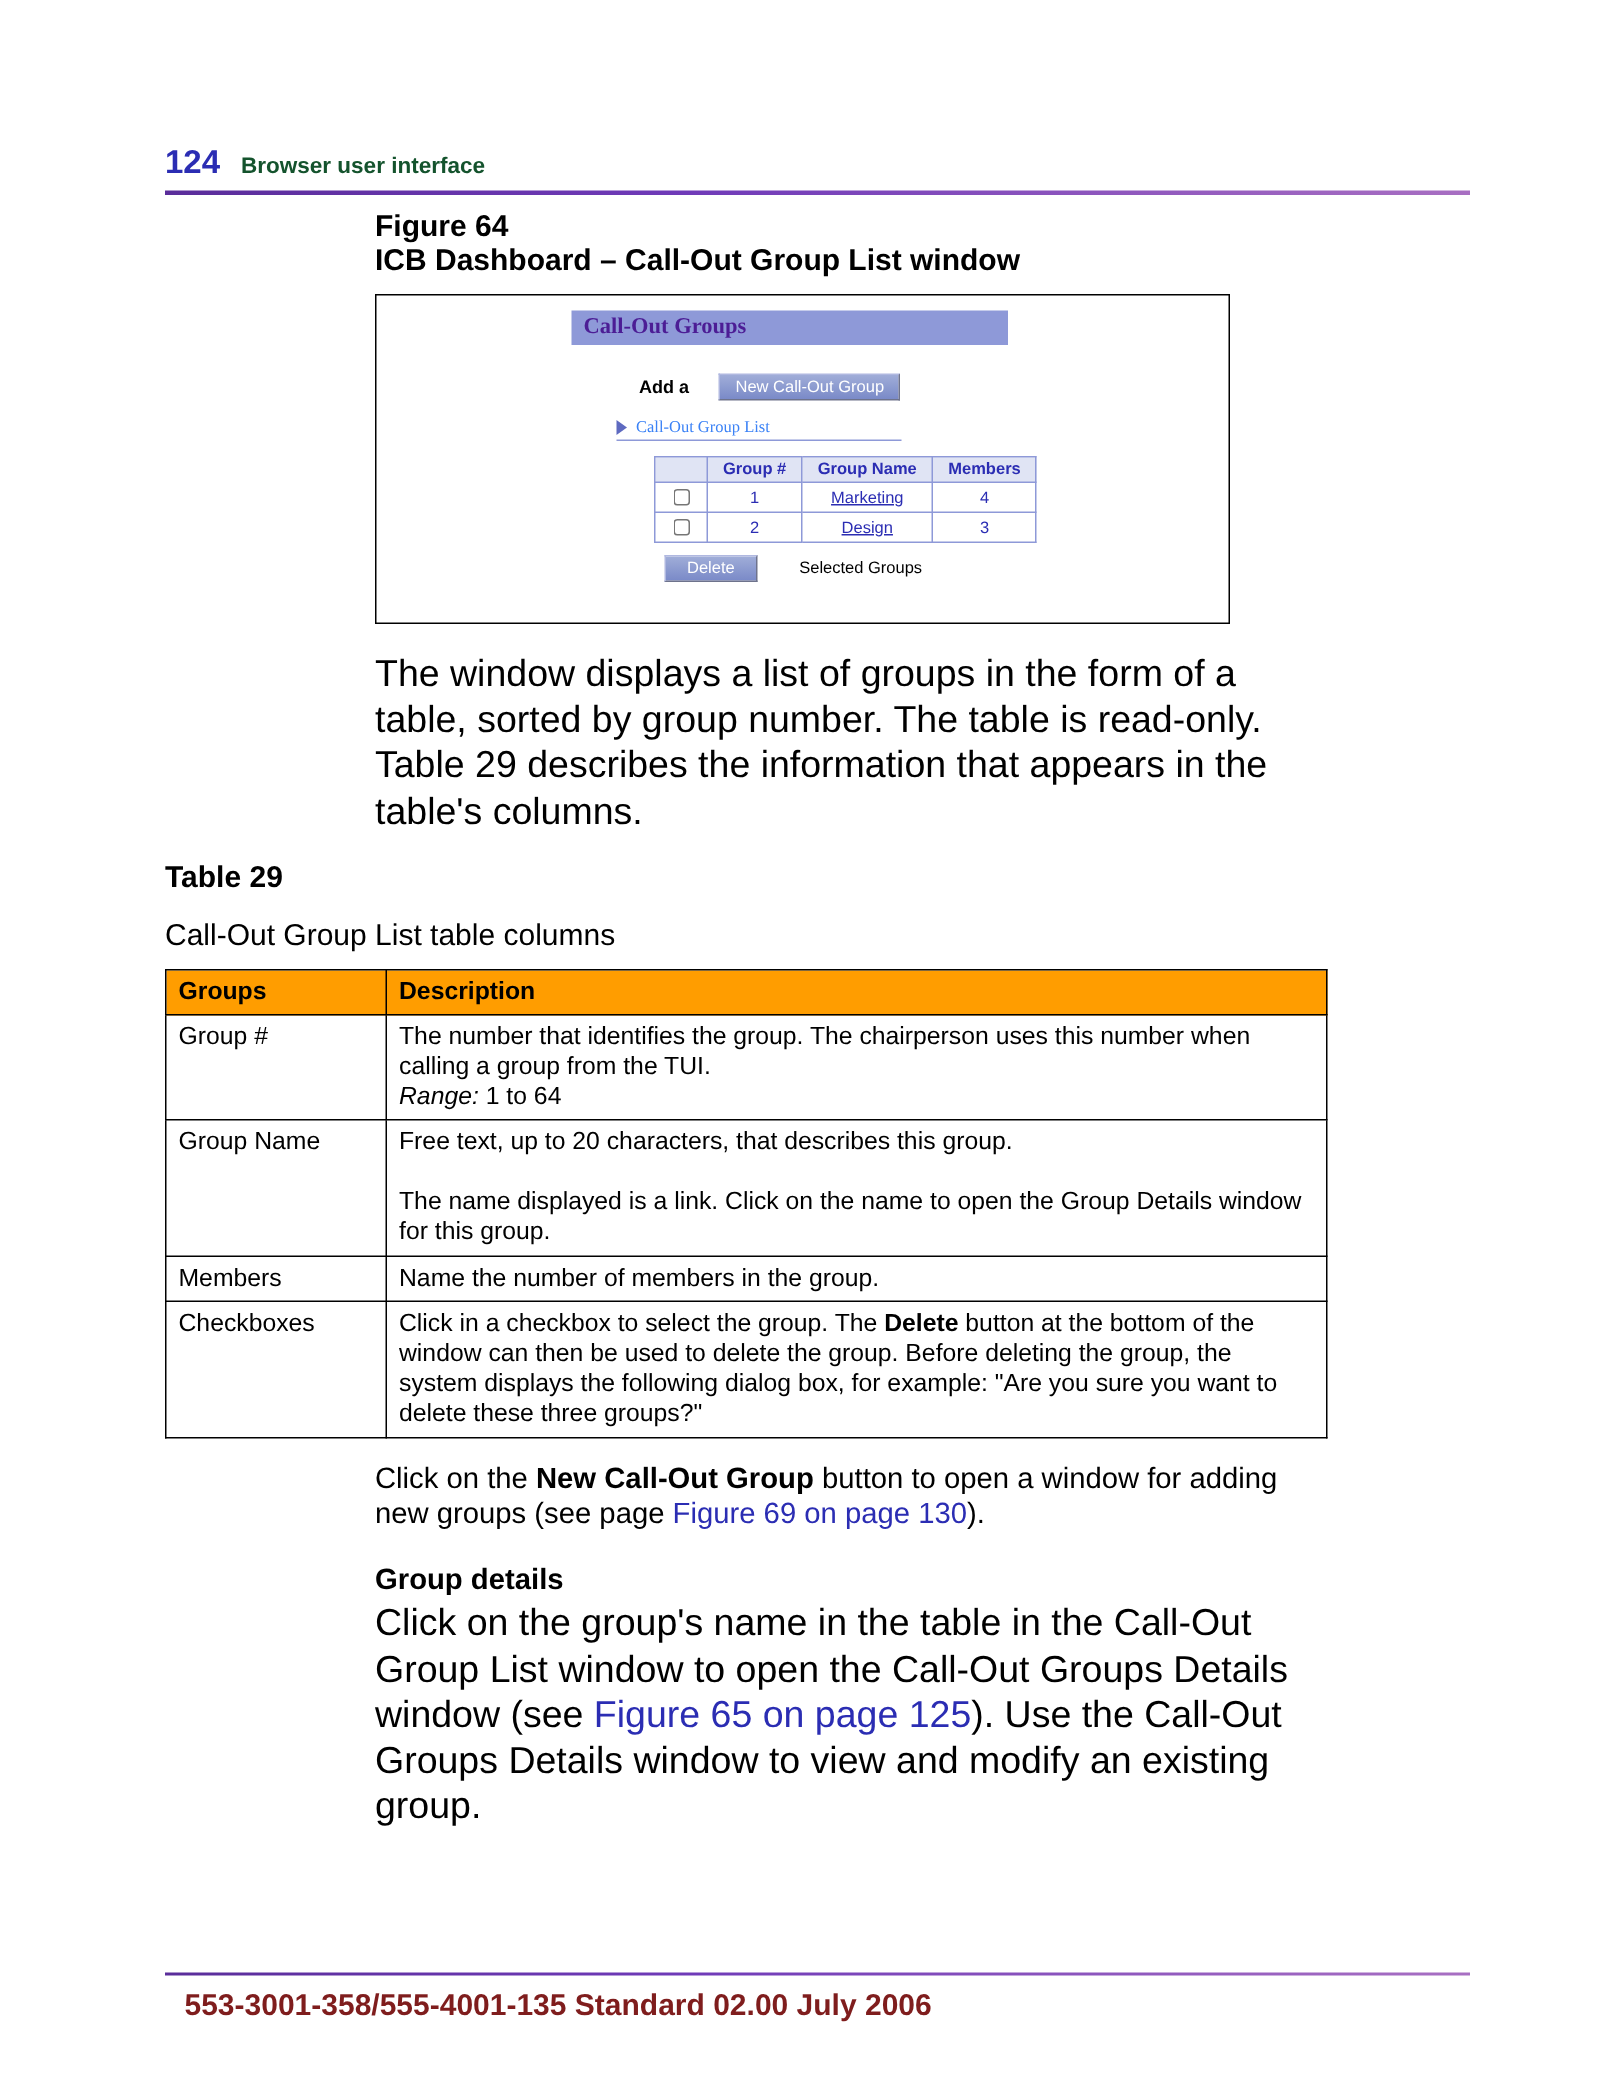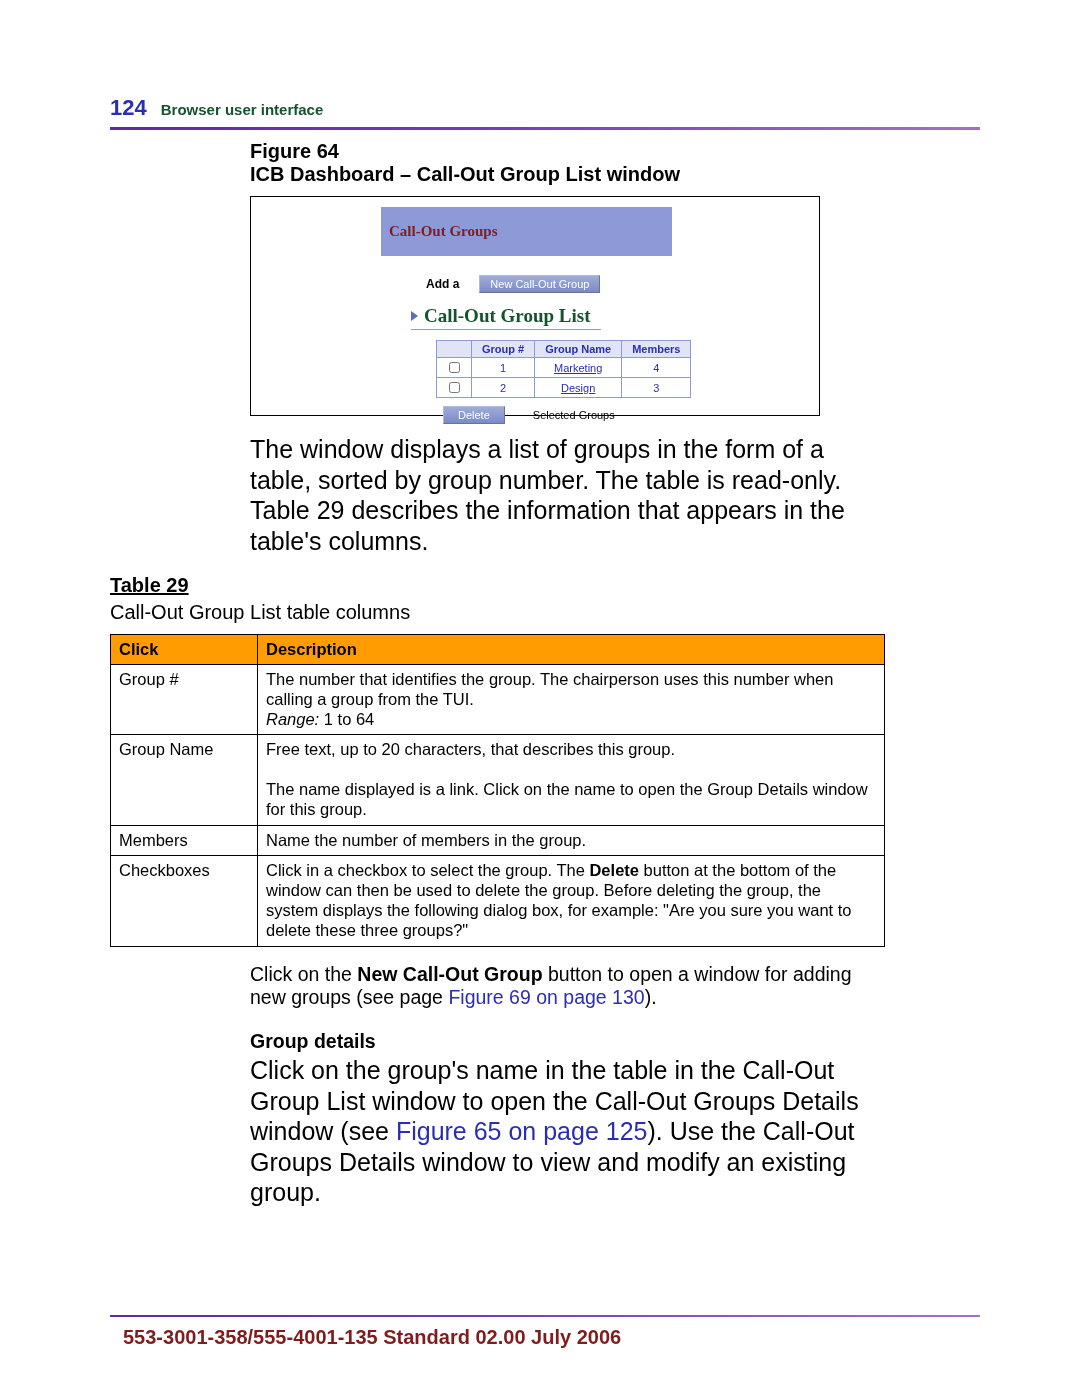--- a/index.html
+++ b/index.html
@@ -56,25 +56,25 @@
     border: 1px solid #000;
     width: 570px;
     height: 220px;
     box-sizing: border-box;
     padding: 10px 10px 10px 130px;
     margin-bottom: 18px;
     position: relative;
   }
   .cog-header {
     background: #8e99d8;
-    color: #7f1d1d;
+    color: #4c1d95;
     font-weight: bold;
     font-family: Georgia, 'Times New Roman', serif;
     font-size: 15px;
-    padding: 16px 8px;
+    padding: 3px 8px;
     width: 275px;
   }
   .adda-row {
     margin: 19px 0 12px 45px;
     display:flex;
     align-items:center;
     gap:20px;
   }
   .adda-label { font-size: 12px; font-weight:bold;}
   .new-btn {
@@ -94,21 +94,21 @@
     border-bottom: 1px solid #8e99d8;
     padding-bottom:2px;
   }
   .tri {
     width:0; height:0;
     border-top:5px solid transparent;
     border-bottom:5px solid transparent;
     border-left:7px solid #5e6ac0;
   }
   .subheader-text {
-    color:#14532d; font-family: Georgia, serif; font-weight:bold; font-size:19px;
+    color:#3b82f6; font-family: Georgia, serif; font-weight:normal; font-size:11px;
   }
   .mini-table {
     margin-left: 55px;
     border-collapse: collapse;
     font-size: 11px;
   }
   .mini-table th {
     background:#e0e4f4;
     color:#2b2db3;
     font-weight:bold;
@@ -141,23 +141,22 @@
   
   .body-p {
     font-size: 25px;
     line-height: 1.22;
     margin: 0 0 18px 0;
   }
   
   .tbl-label {
     font-weight: bold;
     font-size: 20px;
-    margin: 4px;
+    margin: 16px;
     margin-left: -140px;
-    text-decoration: underline;
   }
   .tbl-title {
     font-weight: normal;
     font-size: 20px;
     margin: 0 0 10px 0;
     margin-left: -140px;
   }
   .desc-table {
     margin-left: -140px;
     width: 775px;
@@ -264,21 +263,21 @@
     </div>
 
     <p class="body-p">The window displays a list of groups in the form of a table, sorted by group number. The table is read-only. Table 29 describes the information that appears in the table's columns.</p>
 
     <p class="tbl-label">Table 29</p>
     <p class="tbl-title">Call-Out Group List table columns</p>
 
     <table class="desc-table">
       <tbody>
           <tr>
-        <th class="col1">Click</th>
+        <th class="col1">Groups</th>
         <th>Description</th>
       </tr>
       <tr>
         <td>Group #</td>
         <td>
           <span>The number that identifies the group. The chairperson uses this number when calling a group from the TUI.</span><br>
           <span class="range-i">Range:</span><span> 1 to 64</span>
         </td>
       </tr>
       <tr>

